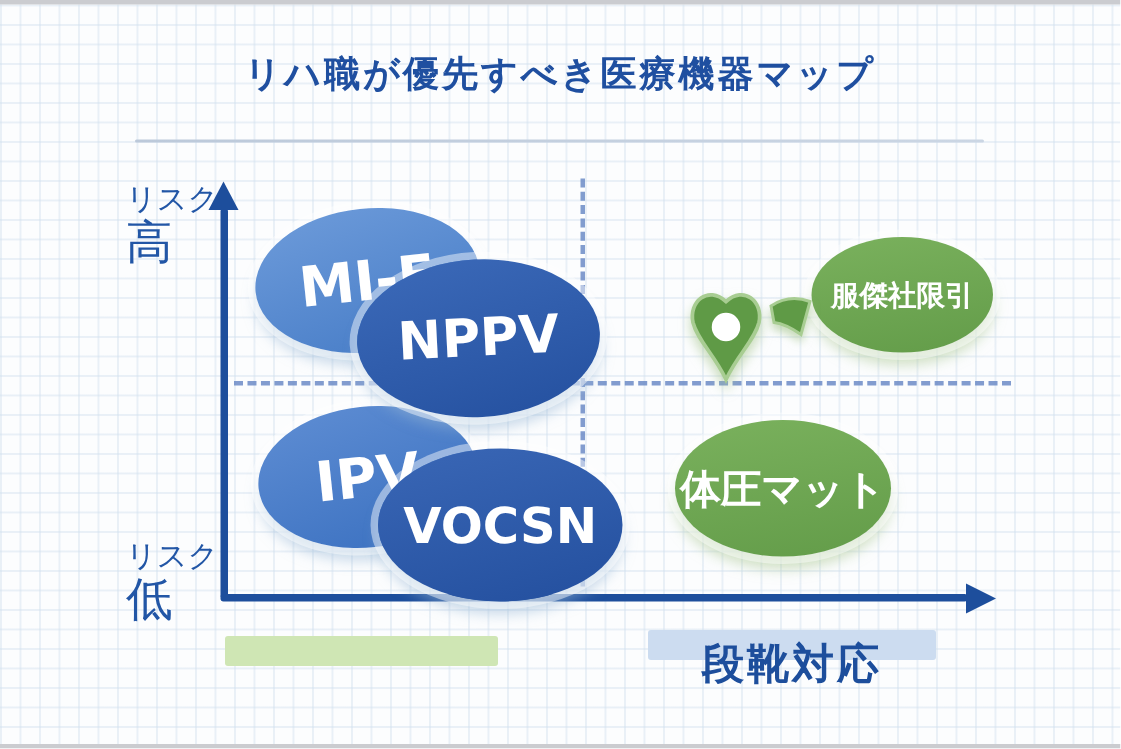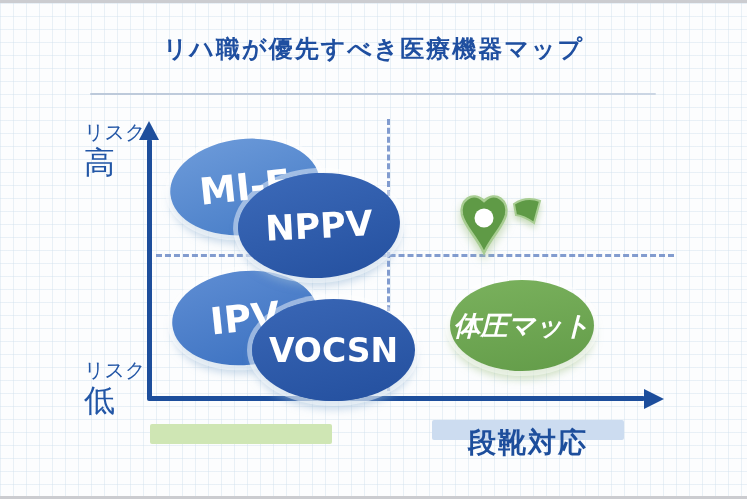--- a/index.html
+++ b/index.html
@@ -48,21 +48,21 @@
     background:linear-gradient(165deg,#3c6ab9,#24509f);transform:rotate(-3deg);z-index:2;}
   .b-ipv{left:172px;top:268px;width:146px;height:94px;font-size:37px;
     background:linear-gradient(165deg,#5e8dd3,#3a70c0);transform:rotate(-6deg);}
   .b-vocsn{left:252px;top:296px;width:163px;height:102px;font-size:33px;
     background:linear-gradient(165deg,#3a67b6,#234f9e);z-index:2;}
   .b-cuff{left:420px;top:133px;width:126px;height:83px;font-size:24px;
     background:linear-gradient(170deg,#7ab15d,#639c49);z-index:2;}
   .b-suction{left:541px;top:155px;width:121px;height:77px;font-size:19px;
     background:linear-gradient(170deg,#7ab15d,#639c49);}
   .b-mat{left:450px;top:277px;width:144px;height:91px;font-size:27px;
-    background:linear-gradient(170deg,#7ab15d,#639c49);font-style:italic;}
+    background:linear-gradient(170deg,#7ab15d,#639c49);}
   
   .pin{position:absolute;left:456px;top:190px;width:56px;height:64px;z-index:3;
     filter:drop-shadow(0 5px 4px rgba(165,197,142,.6));}
   .tail{position:absolute;left:512px;top:193px;width:30px;height:30px;z-index:1;
     filter:drop-shadow(0 4px 3px rgba(165,197,142,.6));}
   
   .hl{position:absolute;height:20px;border-radius:2px;}
   .hl-left{left:150px;top:421px;width:182px;background:#cfe6b4;}
   .hl-right{left:432px;top:417px;width:192px;background:#ccdcf0;}
   .footer-label{position:absolute;text-align:center;font-weight:bold;font-size:28px;letter-spacing:2px;}
@@ -99,20 +99,23 @@
   <div class="bubble blue b-nppv">
     <span>NPPV</span>
   </div>
   <div class="bubble blue b-ipv">
     <span>IPV</span>
   </div>
   <div class="bubble blue b-vocsn">
     <span>VOCSN</span>
   </div>
 
+  <div class="bubble green b-suction">
+    <span>服傑社限引</span>
+  </div>
   <div class="bubble green b-mat">
     <span>体圧マット</span>
   </div>
 
   <div class="pin">
     <svg width="56" height="64" viewBox="0 0 56 64" xmlns="http://www.w3.org/2000/svg">
       <path d="M28 8 C16 -3 3 8 6 22 C9 34 20 43 28 60 C36 43 47 34 50 22 C53 8 40 -3 28 8 Z" fill="#5f9a46" stroke="#a8cd92" stroke-width="2.5"></path>
       <circle cx="28" cy="25" r="9.5" fill="#ffffff"></circle>
     </svg>
   </div>

